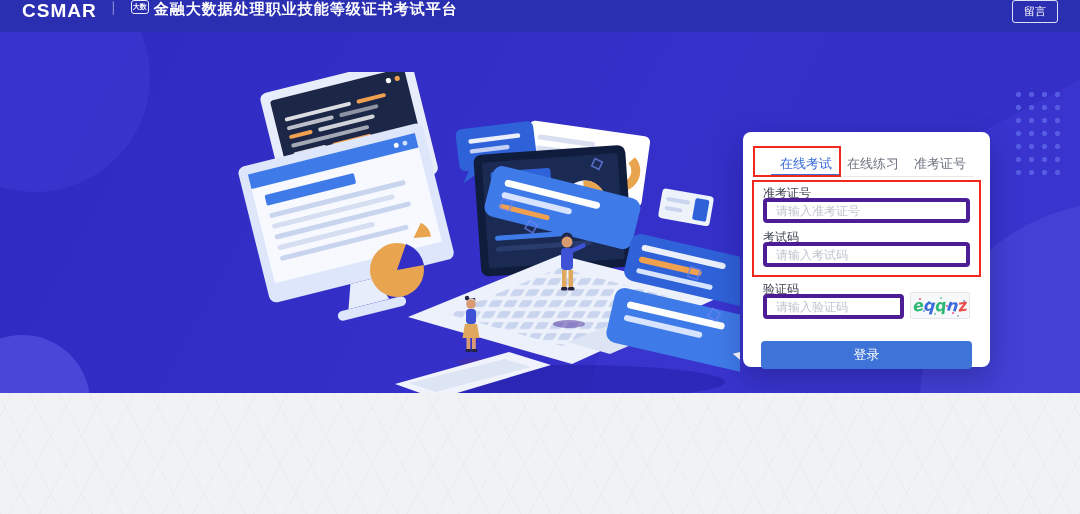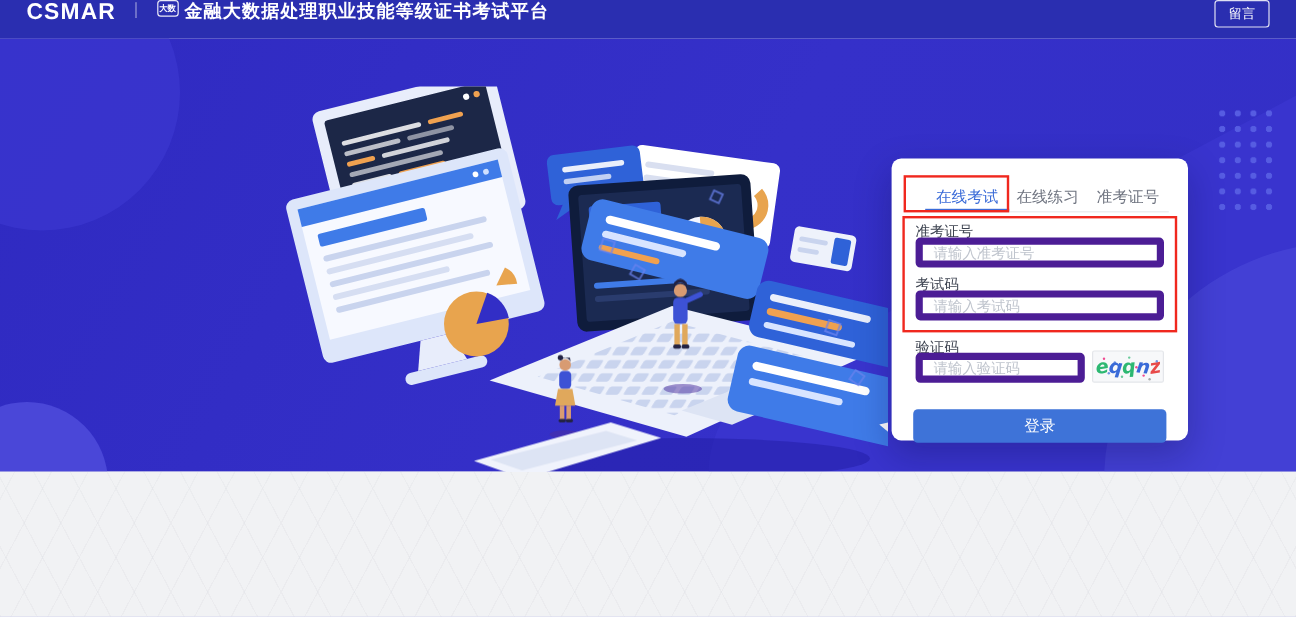--- a/index.html
+++ b/index.html
@@ -36,21 +36,21 @@
   
   .login-card { position:absolute; left:743px; top:100px; width:247px; height:235px; background:#fff;
                 border-radius:8px; box-shadow:0 12px 30px rgba(10,10,60,.28); z-index:20; }
   .tabs { position:absolute; left:29px; right:16px; top:19px; height:26px;
           border-bottom:1px solid #e9e9ec; display:flex; justify-content:space-between; padding:0 8px;align-items:center; }
   .tab { font-size:13px; color:#6f7480; line-height:22px; position:relative; cursor:pointer; }
   .tab.active { color:#3a6bd8; }
   .tab.active::after { content:""; position:absolute; left:-9px; right:-9px; bottom:-1px; height:2px;
                        background:#3a6bd8; }
   .fld-label { position:absolute; left:20px; font-size:12px; color:#3d4350; }
-  .fld-input { position:absolute; left:20px; width:207px; height:25px; border:6px solid #4c1d95;
+  .fld-input { position:absolute; left:20px; width:207px; height:25px; border:4px solid #4c1d95;
                border-radius:4px; font-size:12px; padding:0 9px; color:#333; outline:none; }
   .fld-input::placeholder { color:#bfc4cd; }
   .fld-input.short { width:141px; }
   .captcha { position:absolute; left:167px; top:160px; width:60px; height:27px; background:#f7f8fa;
              border:1px solid #e4e6ea; border-radius:2px; display:flex; align-items:center;
              justify-content:center; cursor:pointer; overflow:hidden; }
   .captcha span { font-family:"DejaVu Sans",sans-serif; font-style:italic; font-weight:bold;
                   font-size:16px; line-height:1; }
   .cap-0 { color:#2db872; transform:rotate(-8deg); }
   .cap-1 { color:#3a6bd8; transform:rotate(6deg); }

